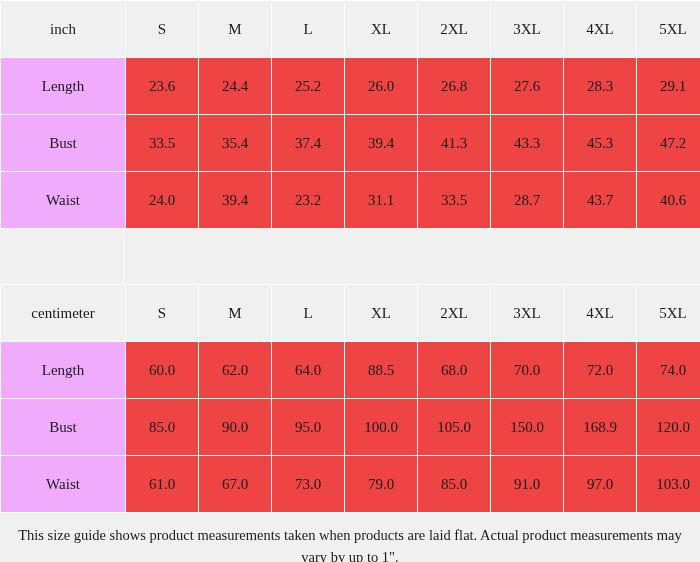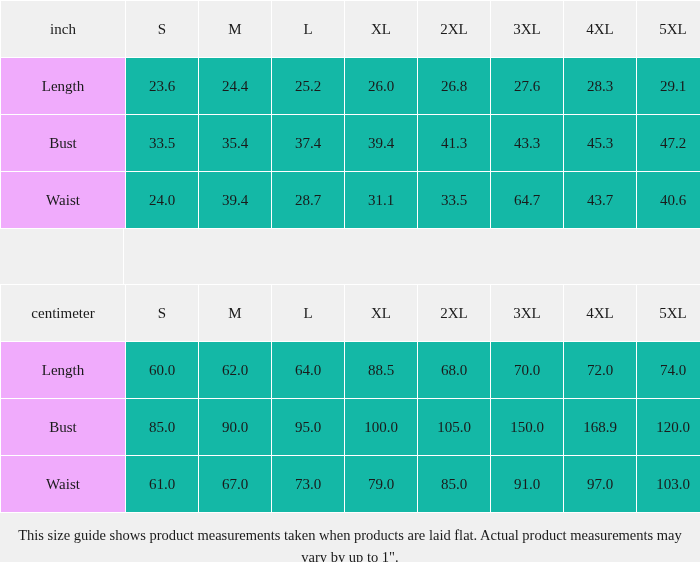--- a/index.html
+++ b/index.html
@@ -42,21 +42,21 @@
   }
   table.size-table td.hdr-size {
     background: #f0f0f0;
     width: 72px;
   }
   table.size-table td.row-label {
     background: #f0abfc;
     width: 124px;
   }
   table.size-table td.val {
-    background: #14b8a6;
+    background: #ef4444;
     width: 72px;
   }
   .gap-row {
     width: 700px;
     height: 55px;
     background: #f0f0f0;
     position: relative;
   }
   .gap-row .gap-left {
     position: absolute;
@@ -116,24 +116,24 @@
         <td class="val">39.4</td>
         <td class="val">41.3</td>
         <td class="val">43.3</td>
         <td class="val">45.3</td>
         <td class="val">47.2</td>
       </tr>
       <tr>
         <td class="row-label">Waist</td>
         <td class="val">24.0</td>
         <td class="val">39.4</td>
-        <td class="val">28.7</td>
+        <td class="val">23.2</td>
         <td class="val">31.1</td>
         <td class="val">33.5</td>
-        <td class="val">64.7</td>
+        <td class="val">28.7</td>
         <td class="val">43.7</td>
         <td class="val">40.6</td>
       </tr>
     </tbody>
   </table>
 
   <div class="gap-row">
     <div class="gap-left"></div>
   </div>
 

